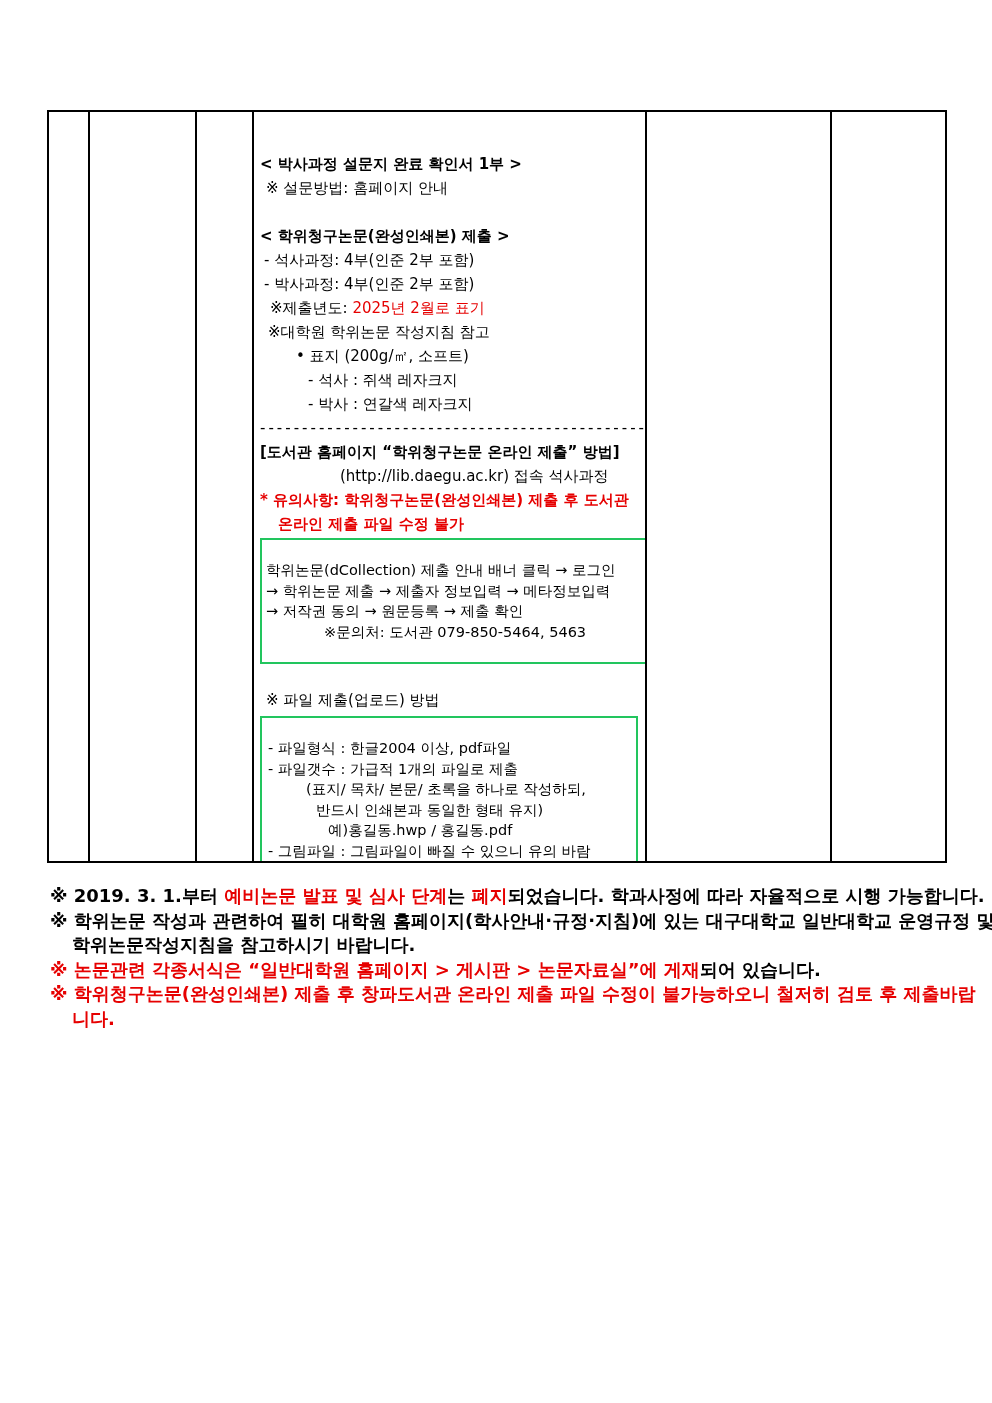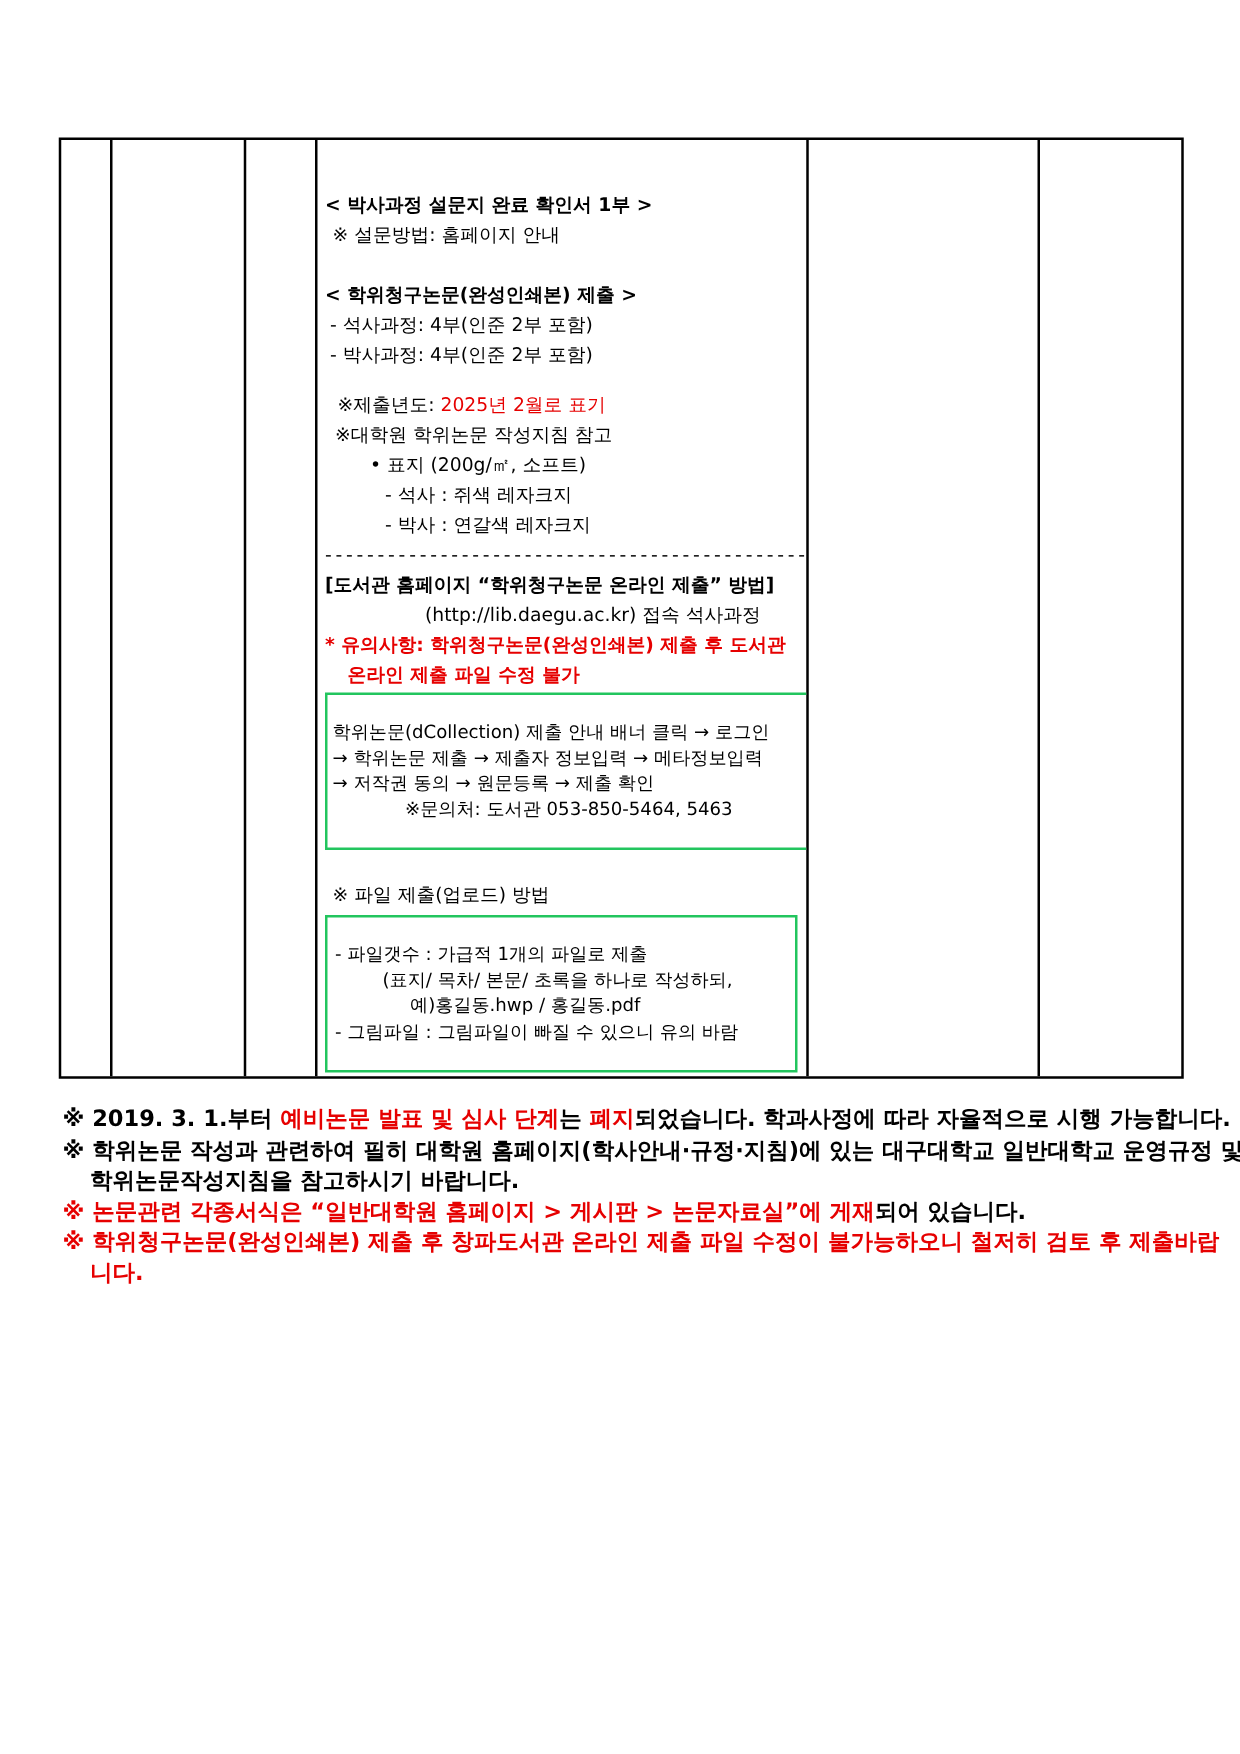--- a/index.html
+++ b/index.html
@@ -28,21 +28,21 @@
   .c5 { width:185px; }
   .c6 { width:103px; }
 
   .line { height:24px; line-height:24px; font-size:15px; white-space:nowrap; }
   .b   { font-weight:bold; }
   .red { color:#e60000; }
   .u   { }
   .i4  { padding-left:4px; }
   .i6  { padding-left:6px; }
   .i8  { padding-left:8px; }
-  .i10 { padding-left:10px;margin-top:16px; }
+  .i10 { padding-left:10px; }
   .i18 { padding-left:18px; }
   .i36 { padding-left:36px; }
   .i48 { padding-left:48px; }
   .i80 { padding-left:80px; }
   .divider { letter-spacing:3px; overflow:hidden; color:#000; }
 
   .ibox { border:2px solid #22c55e; padding:20px 0; }
   .ibox .line { height:20.5px; line-height:20.5px; font-size:14.5px; }
   .box1 { width:450px; margin-top:2px; }
   .box1 .i62 { padding-left:62px; }
@@ -84,29 +84,31 @@
       <div class="line divider">----------------------------------------------</div>
       <div class="line b">[도서관 홈페이지 “학위청구논문 온라인 제출” 방법]</div>
       <div class="line i80">(http://lib.daegu.ac.kr) 접속 석사과정</div>
       <div class="line b red u">* 유의사항: 학위청구논문(완성인쇄본) 제출 후 도서관</div>
       <div class="line b red u i18">온라인 제출 파일 수정 불가</div>
 
       <div class="ibox box1">
         <div class="line i4">학위논문(dCollection) 제출 안내 배너 클릭 → 로그인</div>
         <div class="line i4">→ 학위논문 제출 → 제출자 정보입력 → 메타정보입력</div>
         <div class="line i4">→ 저작권 동의 → 원문등록 → 제출 확인</div>
-        <div class="line i62">※문의처: 도서관 053-850-5464, 5463</div>
+        <div class="line i62">※문의처: 도서관 079-850-5464, 5463</div>
       </div>
 
       <div class="line"></div>
       <div class="line i6">※ 파일 제출(업로드) 방법</div>
 
       <div class="ibox box2">
+        <div class="line i6">- 파일형식 : 한글2004 이상,  pdf파일</div>
         <div class="line i6">- 파일갯수 : 가급적 1개의 파일로 제출</div>
         <div class="line i44">(표지/ 목차/ 본문/ 초록을 하나로 작성하되,</div>
+        <div class="line i54">반드시 인쇄본과 동일한 형태 유지)</div>
         <div class="line i66">예)홍길동.hwp / 홍길동.pdf</div>
         <div class="line i6">- 그림파일 : 그림파일이 빠질 수 있으니 유의 바람</div>
       </div>
     </div>
 
     <div class="col c5"></div>
     <div class="col c6"></div>
   </div>
 
   <div class="notes">

